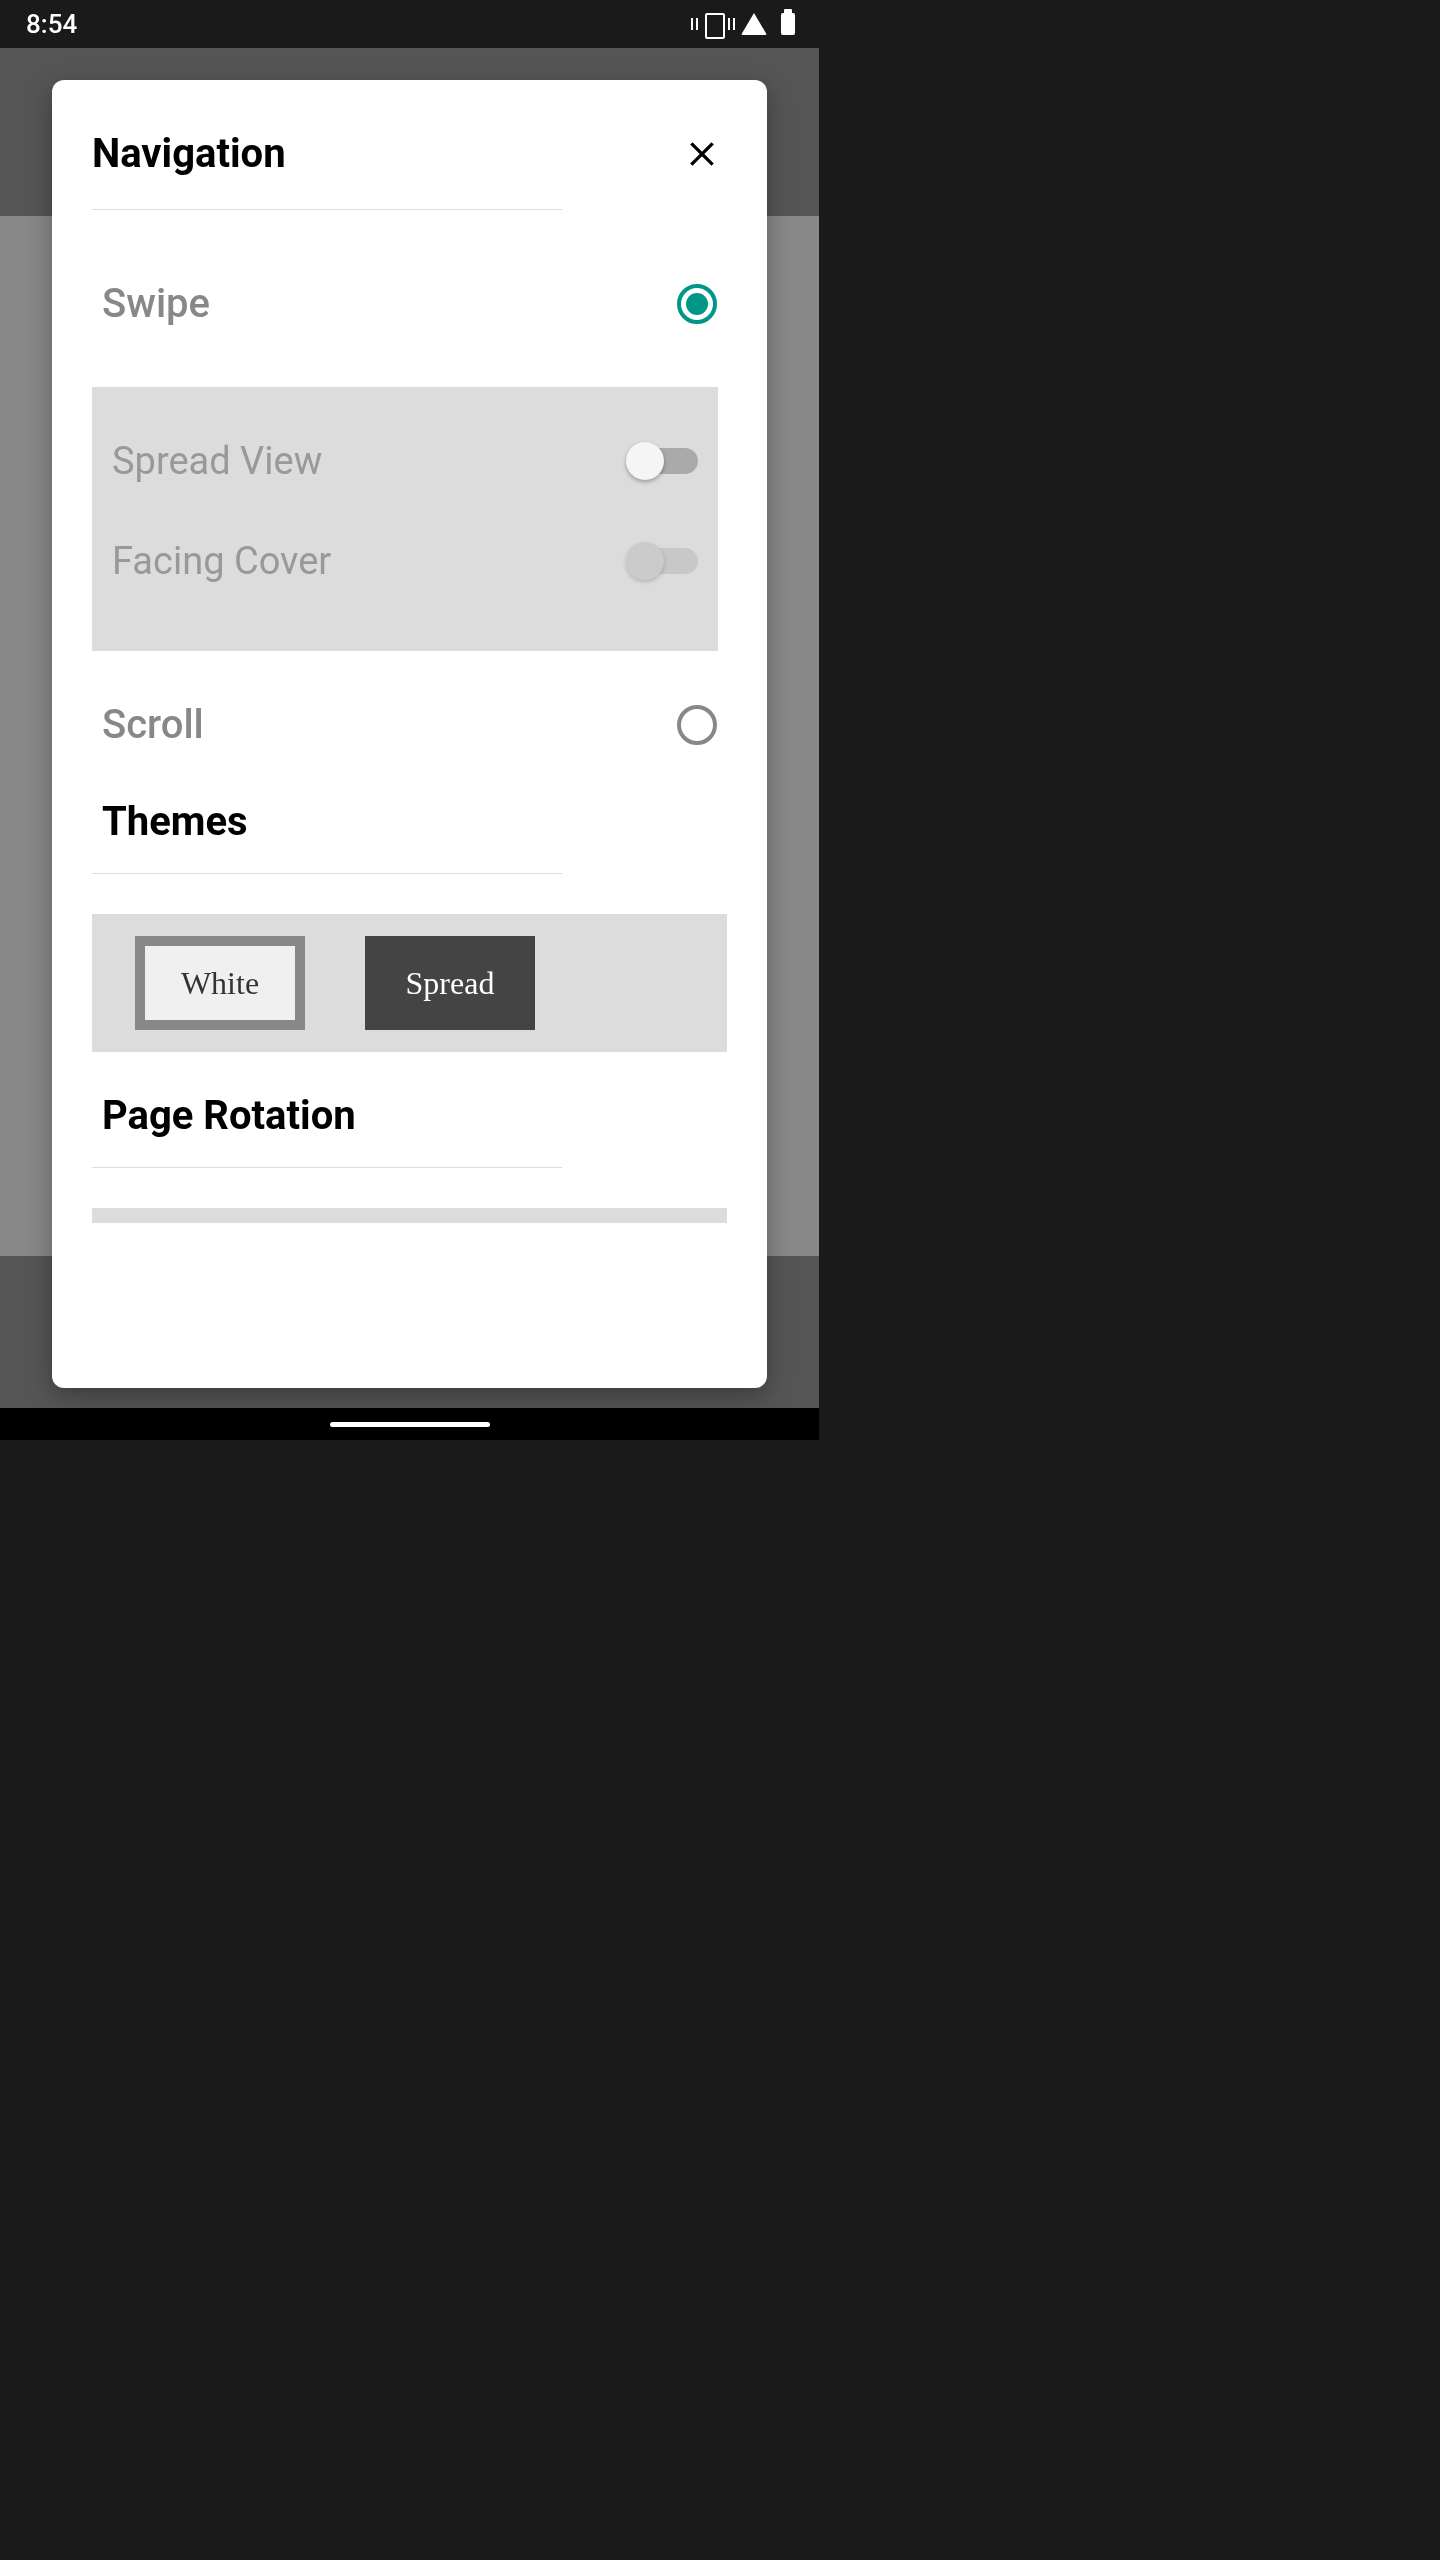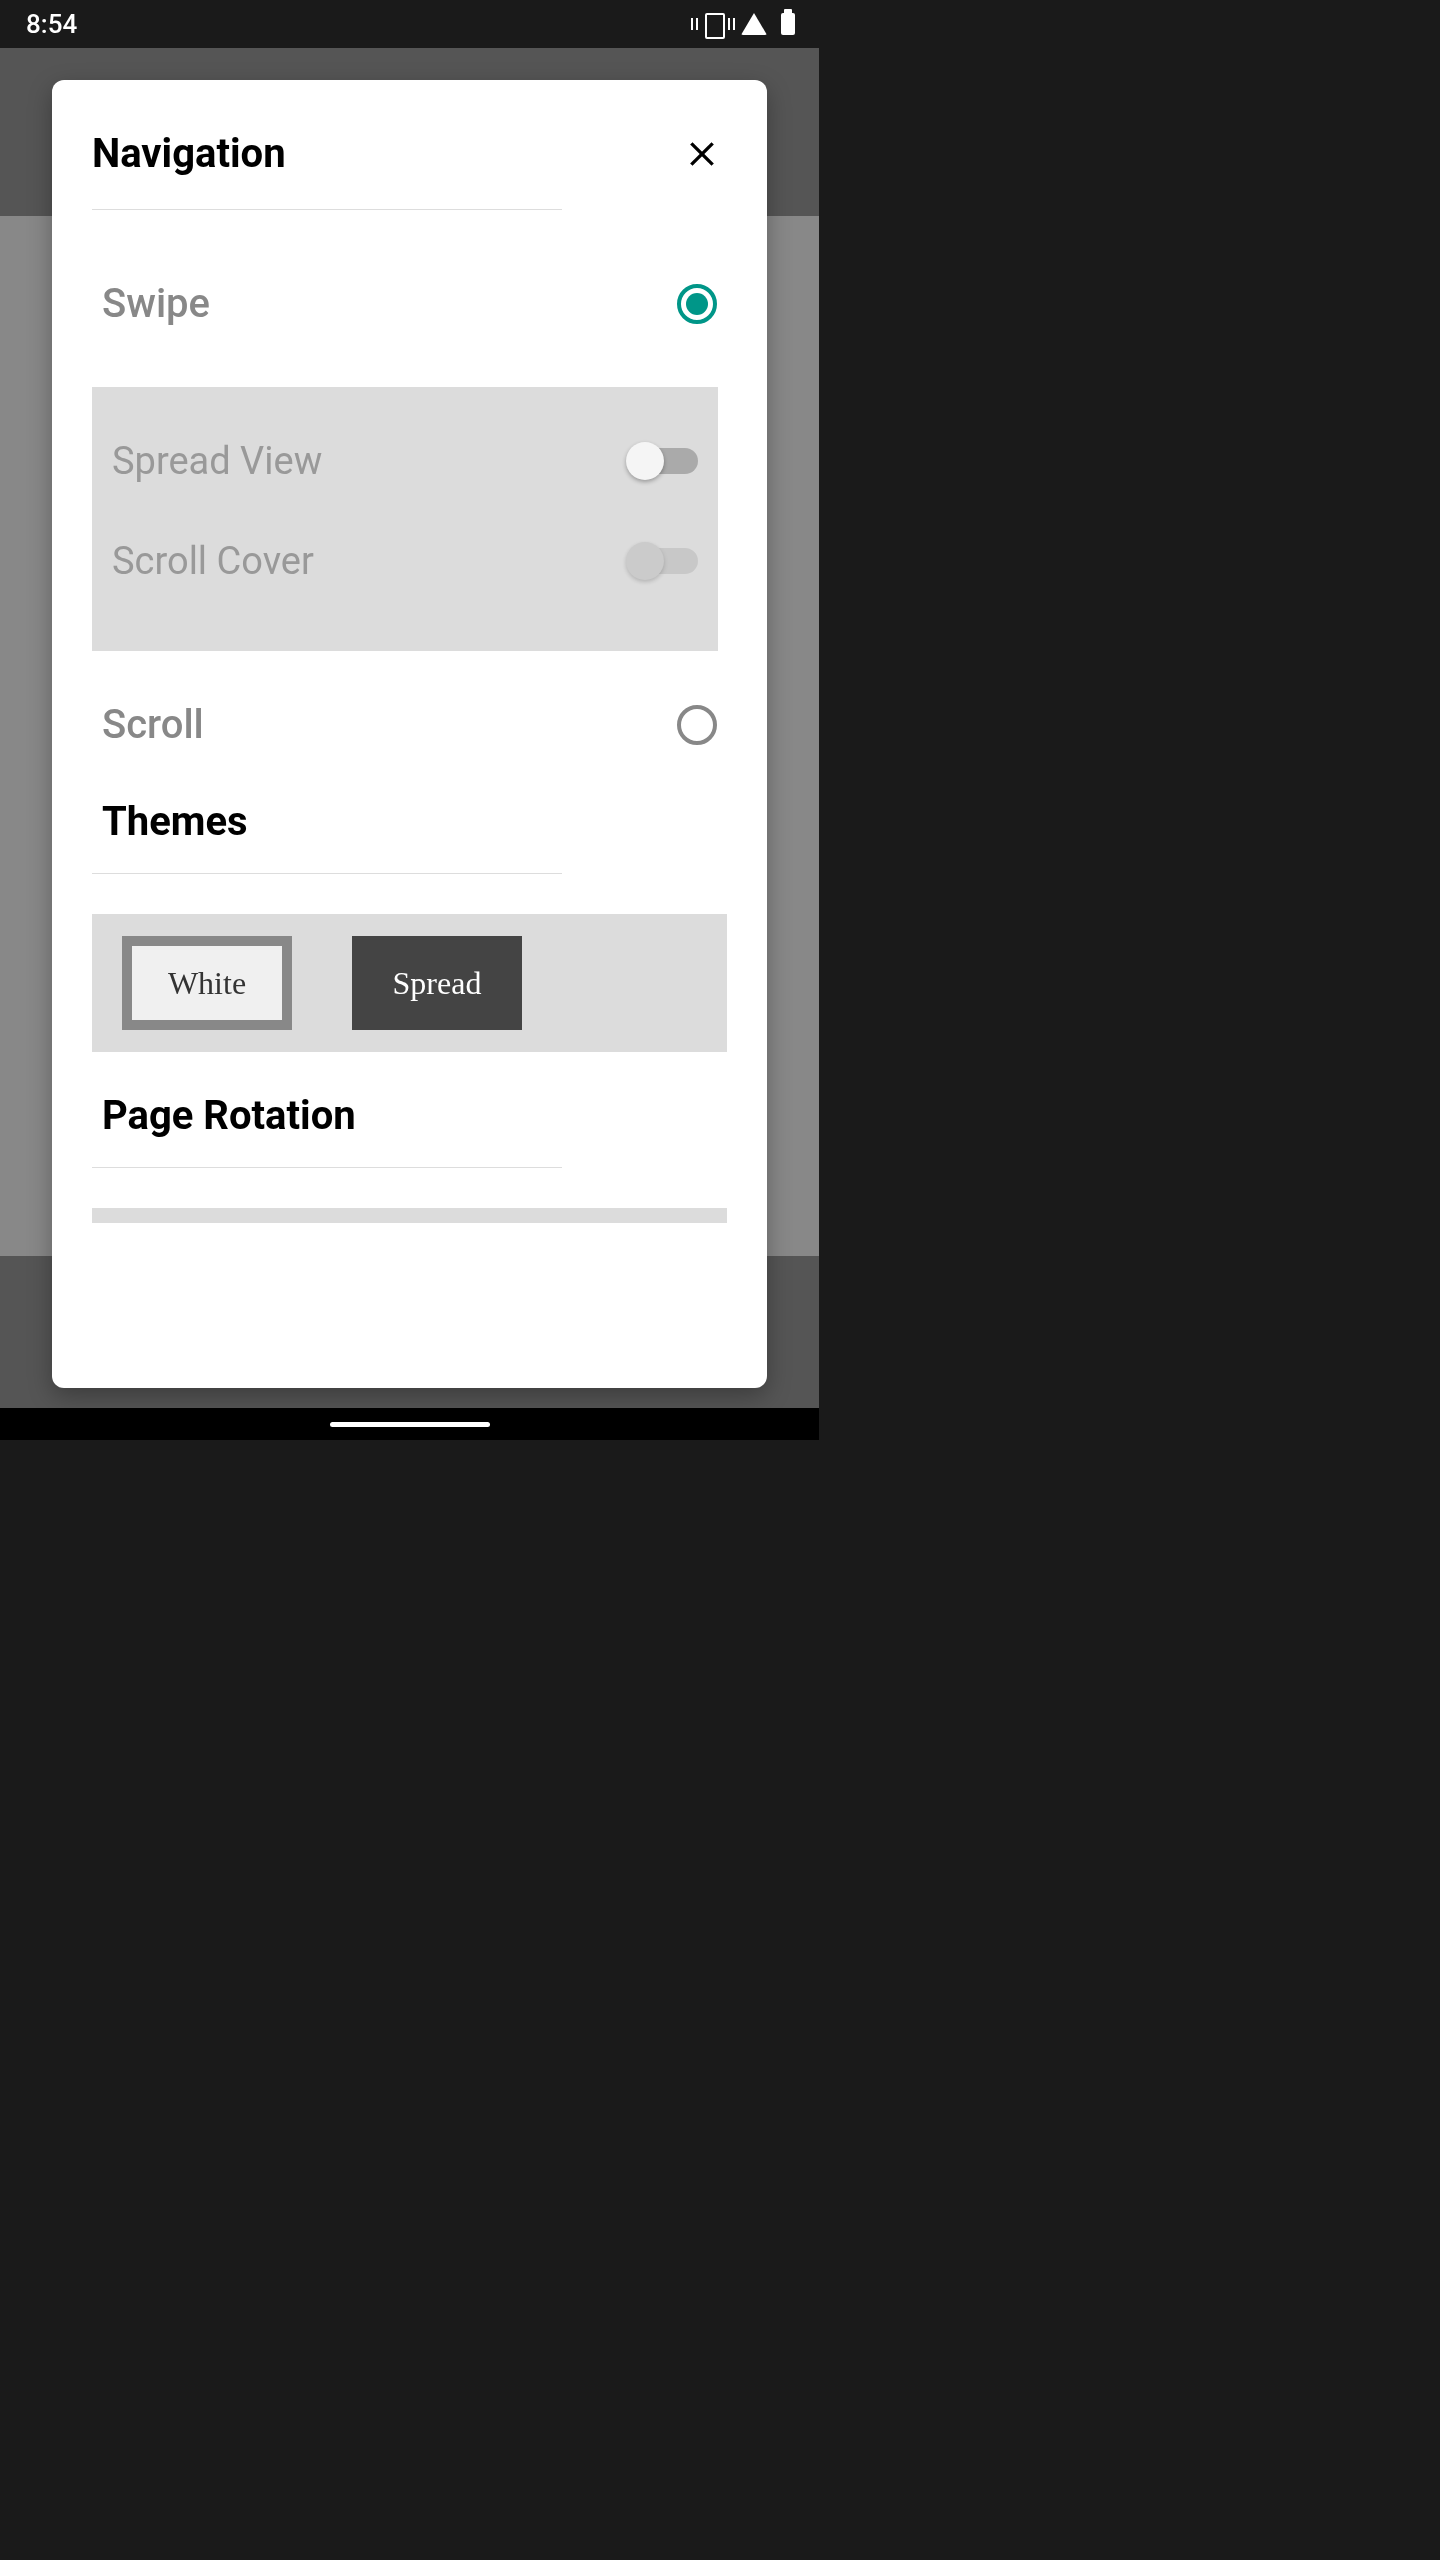--- a/index.html
+++ b/index.html
@@ -260,21 +260,21 @@
       font-size: 40px;
       font-weight: 700;
       color: #000;
       margin-top: 20px;
       margin-bottom: 28px;
       padding-left: 10px;
     }
     
     .theme-panel {
       background: #dcdcdc;
-      padding: 22px 30px;
+      padding: 22px 43px;
       display: flex;
       gap: 60px;
       margin: 30px 0 40px 0;
     }
     
     .theme-option {
       width: 170px;
       height: 94px;
       display: flex;
       align-items: center;
@@ -355,21 +355,21 @@
   </div>
 
   <div class="sub-panel">
     <div class="sub-row">
       <span class="sub-label">Spread View</span>
       <div class="toggle">
         <div class="toggle-knob"></div>
       </div>
     </div>
     <div class="sub-row">
-      <span class="sub-label">Scroll Cover</span>
+      <span class="sub-label">Facing Cover</span>
       <div class="toggle disabled">
         <div class="toggle-knob"></div>
       </div>
     </div>
   </div>
 
   <div class="option-row">
     <span class="option-label">Scroll</span>
     <div class="radio"></div>
   </div>

